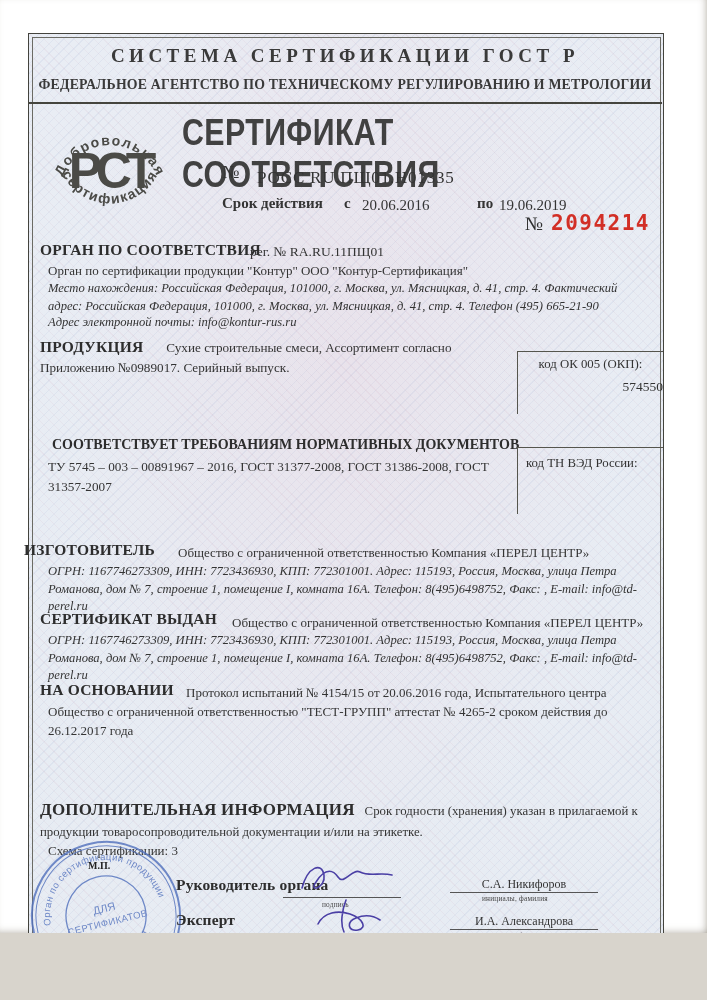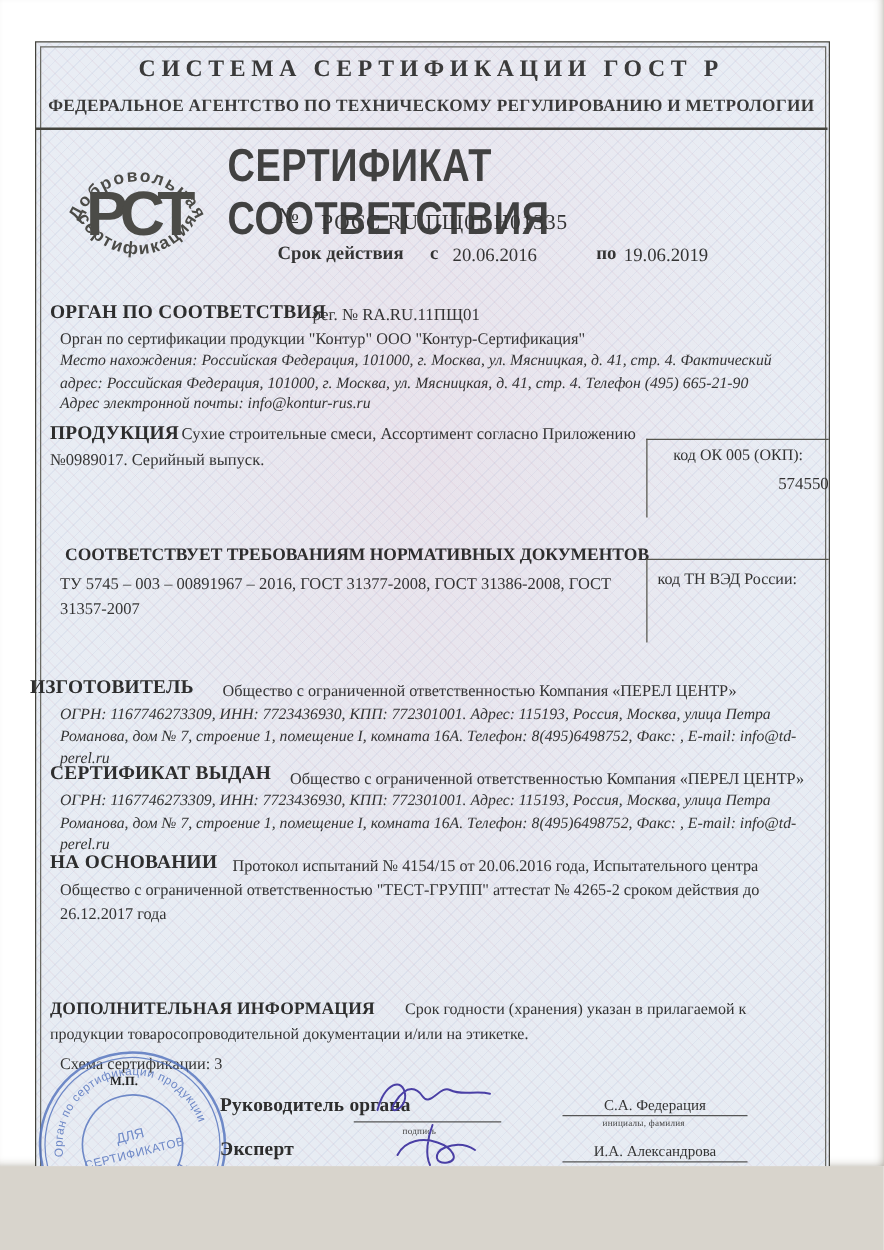--- a/index.html
+++ b/index.html
@@ -61,29 +61,32 @@
 
   <span class="abs srf" style="left:222px;top:162px;font-size:18px;">№</span>
   <span class="abs srf" style="left:257px;top:168px;font-size:17px;letter-spacing:.8px;">РОСС RU.ПЩ01.Н01335</span>
 
   <span class="abs srf" style="left:222px;top:195px;font-size:15px;font-weight:bold;">Срок действия</span>
   <span class="abs srf" style="left:344px;top:195px;font-size:15px;font-weight:bold;">с</span>
   <span class="abs srf" style="left:362px;top:197px;font-size:15px;">20.06.2016</span>
   <span class="abs srf" style="left:477px;top:195px;font-size:15px;font-weight:bold;">по</span>
   <span class="abs srf" style="left:499px;top:197px;font-size:15px;">19.06.2019</span>
 
+  <div class="abs" style="left:470px;top:211px;width:180px;text-align:right;">
+    <span class="srf" style="font-size:19px;color:#2f2f2f;margin-right:8px;">№</span><span class="serial-digits">2094214</span>
+  </div>
 
   <span class="abs srf lbl" style="left:40px;top:241px;">ОРГАН ПО СООТВЕТСТВИЯ</span>
   <span class="abs srf" style="left:250px;top:244px;font-size:13.5px;">рег. № RA.RU.11ПЩ01</span>
   <div class="abs srf" style="left:48px;top:263px;font-size:13px;">Орган по сертификации продукции   "Контур" ООО "Контур-Сертификация"</div>
   <div class="abs srf body-txt" style="left:48px;top:280px;width:606px;">Место нахождения: Российская Федерация, 101000, г. Москва, ул. Мясницкая, д. 41, стр. 4. Фактический адрес: Российская Федерация, 101000, г. Москва, ул. Мясницкая, д. 41, стр. 4. Телефон (495) 665-21-90</div>
   <div class="abs srf body-txt" style="left:48px;top:314px;">Адрес электронной почты:  info@kontur-rus.ru</div>
 
   <div class="abs srf" style="left:40px;top:336px;width:478px;font-size:13.2px;line-height:1.45;">
-    <b class="lbl" style="margin-right:2px;">ПРОДУКЦИЯ</b><span>Сухие строительные смеси, Ассортимент согласно Приложению №0989017. Серийный выпуск.</span>
+    <b class="lbl" style="margin-right:23px;">ПРОДУКЦИЯ</b><span>Сухие строительные смеси, Ассортимент согласно Приложению №0989017. Серийный выпуск.</span>
   </div>
   <div class="abs codebox ctr" style="left:517px;top:351px;width:145px;height:62px;">
     <div style="margin-top:5px;">код ОК 005 (ОКП):</div>
     <div style="margin-top:7px;font-size:13.5px;text-align:right;">574550</div>
   </div>
 
   <div class="abs srf" style="left:52px;top:437px;font-weight:bold;font-size:14px;color:#2d2d2d;">СООТВЕТСТВУЕТ ТРЕБОВАНИЯМ НОРМАТИВНЫХ ДОКУМЕНТОВ</div>
   <div class="abs srf" style="left:48px;top:457px;width:462px;font-size:13.2px;line-height:1.5;">ТУ 5745 – 003 – 00891967 – 2016, ГОСТ 31377-2008, ГОСТ 31386-2008, ГОСТ 31357-2007</div>
   <div class="abs codebox" style="left:517px;top:447px;width:145px;height:66px;">
     <div style="margin:8px 0 0 8px;">код ТН ВЭД России:</div>
@@ -95,21 +98,21 @@
 
   <span class="abs srf lbl" style="left:40px;top:610px;">СЕРТИФИКАТ ВЫДАН</span>
   <span class="abs srf" style="left:232px;top:615px;font-size:13px;">Общество с ограниченной ответственностью Компания «ПЕРЕЛ ЦЕНТР»</span>
   <div class="abs srf body-txt" style="left:48px;top:632px;width:608px;">ОГРН: 1167746273309,  ИНН: 7723436930, КПП: 772301001. Адрес: 115193, Россия, Москва, улица Петра Романова, дом № 7, строение 1, помещение I, комната 16А. Телефон: 8(495)6498752, Факс: , E-mail: info@td-perel.ru</div>
 
   <span class="abs srf lbl" style="left:40px;top:681px;">НА ОСНОВАНИИ</span>
   <span class="abs srf" style="left:186px;top:685px;font-size:13px;">Протокол испытаний № 4154/15 от 20.06.2016 года, Испытательного центра</span>
   <div class="abs srf" style="left:48px;top:703px;width:600px;font-size:13px;line-height:1.45;">Общество с ограниченной ответственностью "ТЕСТ-ГРУПП" аттестат № 4265-2 сроком действия до 26.12.2017 года</div>
 
   <div class="abs srf" style="left:40px;top:797px;width:618px;font-size:12.8px;line-height:1.5;">
-    <b style="font-size:14px;color:#2d2d2d;letter-spacing:.2px;margin-right:24px;">ДОПОЛНИТЕЛЬНАЯ ИНФОРМАЦИЯ</b><span>Срок годности (хранения) указан в прилагаемой к продукции товаросопроводительной документации и/или на этикетке.</span>
+    <b style="font-size:17px;color:#2d2d2d;letter-spacing:.2px;margin-right:10px;">ДОПОЛНИТЕЛЬНАЯ ИНФОРМАЦИЯ</b><span>Срок годности (хранения) указан в прилагаемой к продукции товаросопроводительной документации и/или на этикетке.</span>
   </div>
   <div class="abs srf" style="left:48px;top:843px;font-size:13px;">Схема сертификации: 3</div>
 
   <svg class="abs" style="left:26px;top:836px;opacity:.82;transform:rotate(-14deg);" width="160" height="160" viewBox="0 0 160 160">
     <defs>
       <path id="sArcTop" d="M 24,80 A 56,56 0 0 1 136,80"></path>
       <path id="sArcBot" d="M 30,84 A 51,51 0 0 0 130,84"></path>
       <path id="sArcIn" d="M 32,92 A 52,52 0 0 0 128,92"></path>
     </defs>
     <circle cx="80" cy="80" r="74" fill="none" stroke="#5473be" stroke-width="2"></circle>
@@ -130,21 +133,21 @@
   </svg>
   <span class="abs srf" style="left:88px;top:860px;font-size:10px;font-weight:bold;color:#222;">М.П.</span>
 
   <span class="abs srf lbl" style="left:176px;top:876px;">Руководитель органа</span>
   <svg class="abs" style="left:298px;top:860px;" width="100" height="38" viewBox="0 0 100 38">
     <path d="M4 28 C10 6, 24 2, 26 15 C28 28, 10 33, 18 22 C28 6, 36 11, 40 17 C46 26, 54 8, 62 12 C72 17, 82 12, 94 15" fill="none" stroke="#4a3fa5" stroke-width="1.6" stroke-linecap="round"></path>
   </svg>
   <div class="abs sigline" style="left:283px;top:897px;width:118px;"></div>
   <span class="abs caption" style="left:322px;top:900px;">подпись</span>
   <div class="abs sigline" style="left:450px;top:892px;width:148px;"></div>
-  <div class="abs srf ctr" style="left:452px;top:877px;width:144px;font-size:12px;">С.А. Федерация</div>
+  <div class="abs srf ctr" style="left:452px;top:877px;width:144px;font-size:12px;">С.А. Никифоров</div>
   <span class="abs caption" style="left:482px;top:894px;">инициалы, фамилия</span>
 
   <span class="abs srf lbl" style="left:176px;top:911px;">Эксперт</span>
   <svg class="abs" style="left:310px;top:898px;" width="80" height="38" viewBox="0 0 80 38">
     <path d="M36 2 C32 12, 30 26, 34 34 M8 26 C14 14, 28 12, 40 16 C52 20, 58 30, 48 32 C38 34, 36 24, 46 20 C56 16, 64 18, 70 22" fill="none" stroke="#4a3fa5" stroke-width="1.6" stroke-linecap="round"></path>
   </svg>
   <div class="abs sigline" style="left:283px;top:933px;width:118px;"></div>
   <span class="abs caption" style="left:322px;top:936px;">подпись</span>
   <div class="abs sigline" style="left:450px;top:929px;width:148px;"></div>
   <div class="abs srf ctr" style="left:452px;top:914px;width:144px;font-size:12px;">И.А. Александрова</div>

